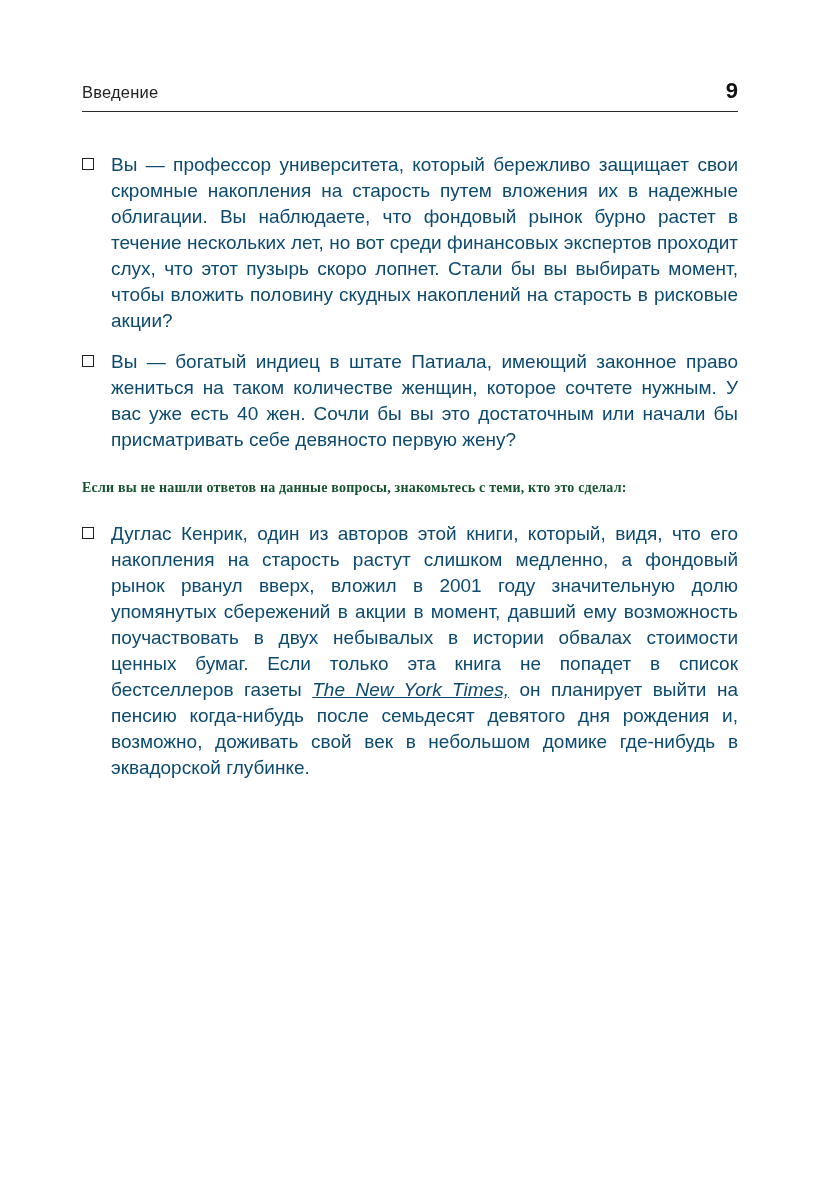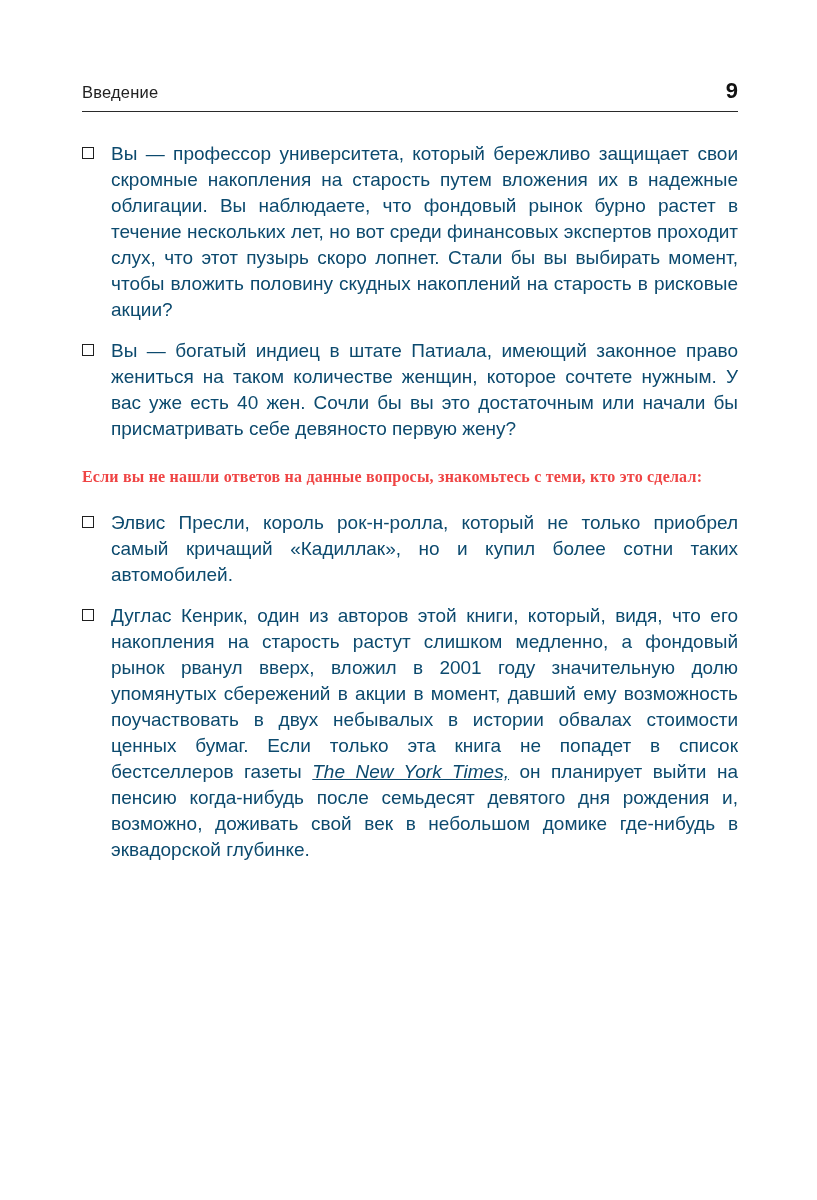--- a/index.html
+++ b/index.html
@@ -22,21 +22,21 @@
       top: 78px;
       width: 656px;
     }
     
     .running-header {
       display: flex;
       justify-content: space-between;
       align-items: baseline;
       padding-bottom: 7px;
       border-bottom: 1.5px solid #2a2a2a;
-      margin-bottom: 29px;
+      margin-bottom: 40px;
     }
     .running-header .section {
       font-size: 16.5px;
       letter-spacing: 0.2px;
       color: #222;
     }
     .running-header .pagenum {
       font-size: 22px;
       font-weight: bold;
       color: #111;
@@ -62,24 +62,24 @@
       line-height: 26px;
       text-align: justify;
       hyphens: auto;
       color: #0c4a6e;
     }
     .btext .italic { font-style: italic; text-decoration: underline; }
     
     .lead {
       font-family: "Liberation Serif", "DejaVu Serif", serif;
       font-weight: bold;
-      font-size: 16px;
+      font-size: 14px;
       line-height: 26px;
       text-align: justify;
-      color: #ef4444;
+      color: #14532d;
       margin: 22px 17px 20px 0;
       letter-spacing: 0.2px;
     }
   </style>
 </head>
 <body>
 
 <div class="page">
   <div class="content">
 
@@ -93,24 +93,20 @@
       <p class="btext">Вы — профессор университета, который бережливо защищает свои скромные накопления на старость путем вложения их в надежные облигации. Вы наблюдаете, что фондовый рынок бурно растет в течение нескольких лет, но вот среди финансовых экспертов проходит слух, что этот пузырь скоро лопнет. Стали бы вы выбирать момент, чтобы вложить половину скудных накоплений на старость в рисковые акции?</p>
     </div>
 
     <div class="bullet">
       <span class="marker"></span>
       <p class="btext">Вы — богатый индиец в штате Патиала, имеющий законное право жениться на таком количестве женщин, которое сочтете нужным. У вас уже есть 40 жен. Сочли бы вы это достаточным или начали бы присматривать себе девяносто первую жену?</p>
     </div>
 
     <p class="lead">Если вы не нашли ответов на данные вопросы, знакомьтесь с теми, кто это сделал:</p>
 
-    <div class="bullet">
-      <span class="marker"></span>
-      <p class="btext">Элвис Пресли, король рок-н-ролла, который не только приобрел самый кричащий «Кадиллак», но и купил более сотни таких автомобилей.</p>
-    </div>
 
 
 
     <div class="bullet">
       <span class="marker"></span>
       <p class="btext"><span>Дуглас Кенрик, один из авторов этой книги, который, видя, что его накопления на старость растут слишком медленно, а фондовый рынок рванул вверх, вложил в 2001 году значительную долю упомянутых сбережений в акции в момент, давший ему возможность поучаствовать в двух небывалых в истории обвалах стоимости ценных бумаг. Если только эта книга не попадет в список бестселлеров газеты </span><span class="italic">The New York Times,</span><span> он планирует выйти на пенсию когда-нибудь после семьдесят девятого дня рождения и, возможно, доживать свой век в небольшом домике где-нибудь в эквадорской глубинке.</span></p>
     </div>
 
   </div>
 </div>

